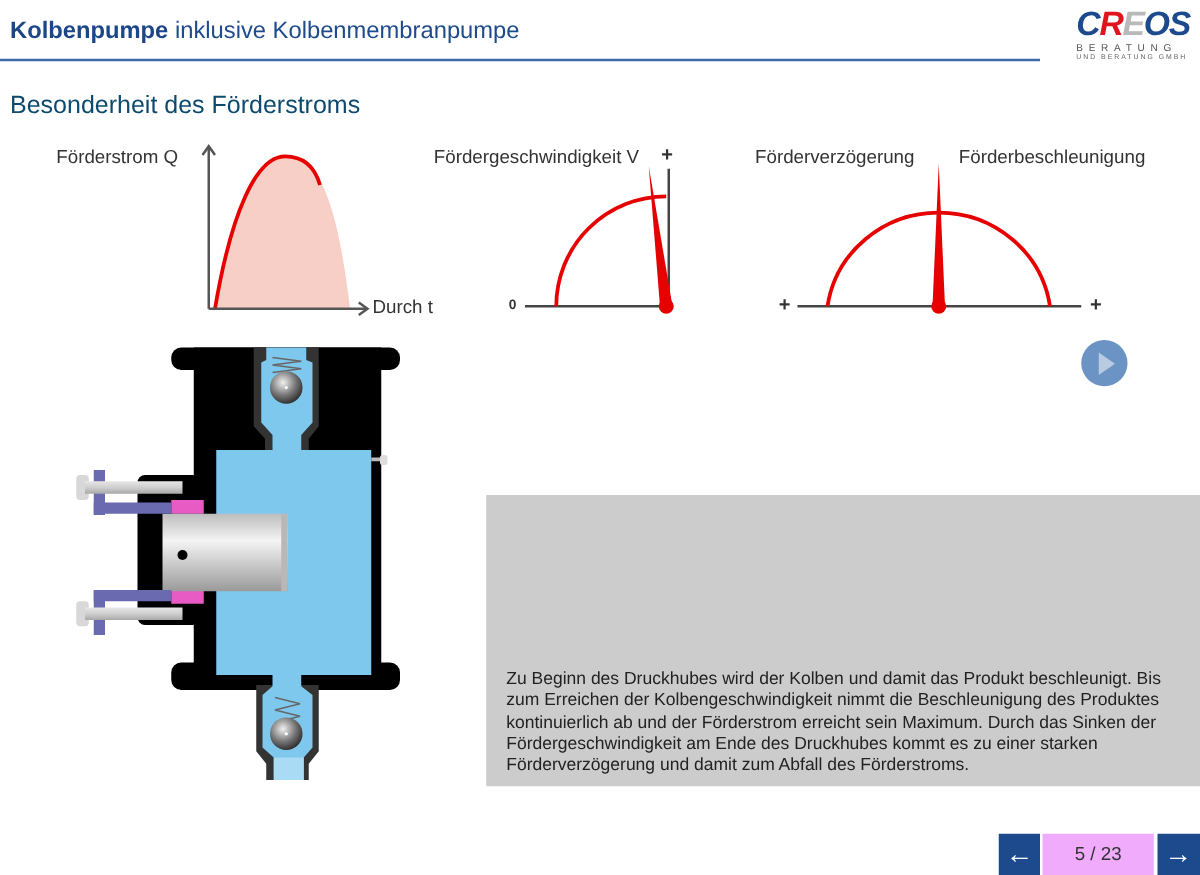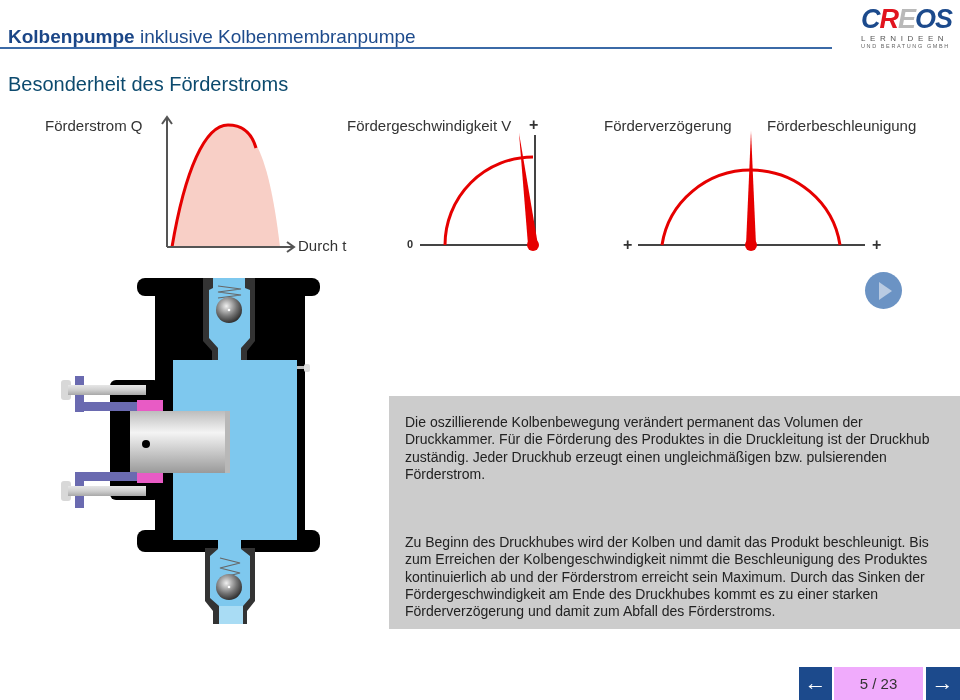--- a/index.html
+++ b/index.html
@@ -1,21 +1,21 @@
 <!DOCTYPE html>
 <html><head>
 <meta charset="utf-8">
 <style>
   html, body { margin: 0; padding: 0; }
   body {
     width: 960px; height: 700px; position: relative; overflow: hidden;
     background: #ffffff; font-family: "Liberation Sans", sans-serif; color: #333;
   }
   .header { position: absolute; left: 0; top: 0; width: 960px; height: 52px; }
-  .header .title { position: absolute; left: 8px; top: 14px; font-size: 19px; color: #1e4b8c; white-space: nowrap; margin-top: 12px; }
+  .header .title { position: absolute; left: 8px; top: 14px; font-size: 19px; color: #1e4b8c; white-space: nowrap; }
   .header .title b { font-weight: bold; color: #1b4687; }
   .header .rule { position: absolute; left: 0; top: 47px; width: 832px; height: 2px; background: #3b6aa7; }
   .logo { position: absolute; left: 840px; top: 4px; width: 118px; height: 46px; margin-left: 15px; }
   .logo .brand { position: absolute; left: 6px; top: 0; font-size: 27px; font-style: italic; font-weight: bold; letter-spacing: -1px; color: #1c4a8c; font-family: "Liberation Sans", sans-serif; }
   .logo .brand .r { color: #e1141e; }
   .logo .brand .e { color: #b9b9b9; }
   .logo .sub1 { position: absolute; left: 6px; top: 30px; font-size: 8px; letter-spacing: 4.6px; color: #555; white-space: nowrap; }
   .logo .sub2 { position: absolute; left: 6px; top: 39px; font-size: 5.5px; letter-spacing: 1.6px; color: #666; white-space: nowrap; }
 
   .section-title { position: absolute; left: 8px; top: 73px; font-size: 20px; color: #0c4a6e; }
@@ -38,21 +38,21 @@
 </head>
 <body>
 
 <div class="header">
   <div class="title"><b>Kolbenpumpe</b><span> inklusive Kolbenmembranpumpe</span></div>
   <div class="rule"></div>
 </div>
 
 <div class="logo">
   <div class="brand"><span>C</span><span class="r">R</span><span class="e">E</span><span>OS</span></div>
-  <div class="sub1">LERNIDEEN</div>
+  <div class="sub1">BERATUNG</div>
   <div class="sub2">UND BERATUNG GMBH</div>
 </div>
 
 <div class="section-title">Besonderheit des Förderstroms</div>
 
 <div class="label" style="left:45px; top:117px;">Förderstrom Q</div>
 <div class="label" style="left:298px; top:237px;">Durch t</div>
 <svg style="left:150px; top:110px;" width="150" height="145" viewBox="0 0 150 145">
   <path d="M22 137 C 35 60, 55 15, 78 15 C 100 15, 118 35, 130 137 Z" fill="#f8cfc6"></path>
   <path d="M22 137 C 35 60, 55 15, 78 15 C 93 15, 102 24, 106 38" fill="none" stroke="#e60000" stroke-width="3"></path>
@@ -147,21 +147,20 @@
   <rect x="20" y="196" width="9" height="36" fill="#6a6ab0"></rect>
   <rect x="20" y="196" width="62" height="9" fill="#6a6ab0"></rect>
 
   <rect x="6" y="104" width="10" height="20" rx="3" fill="#d8d8d8"></rect>
   <rect x="13" y="109" width="78" height="10" fill="url(#boltGrad)"></rect>
   <rect x="6" y="205" width="10" height="20" rx="3" fill="#d8d8d8"></rect>
   <rect x="13" y="210" width="78" height="10" fill="url(#boltGrad)"></rect>
 </svg>
 
 <div class="textbox">
-  <p style="top:18px;">Die oszillierende Kolbenbewegung verändert permanent das Volumen der Druckkammer. Für die Förderung des Produktes in die Druckleitung ist der Druckhub zuständig. Jeder Druckhub erzeugt einen ungleichmäßigen bzw. pulsierenden Förderstrom.</p>
   <p style="top:110px;margin-top:28px;">Zu Beginn des Druckhubes wird der Kolben und damit das Produkt beschleunigt. Bis zum Erreichen der Kolbengeschwindigkeit nimmt die Beschleunigung des Produktes kontinuierlich ab und der Förderstrom erreicht sein Maximum. Durch das Sinken der Fördergeschwindigkeit am Ende des Druckhubes kommt es zu einer starken Förderverzögerung und damit zum Abfall des Förderstroms.</p>
 </div>
 
 <div class="nav-btn" style="left:799px;">
   <span>←</span>
 </div>
 <div class="page-ind">5 / 23</div>
 <div class="nav-btn" style="left:926px; width:34px;">
   <span>→</span>
 </div>

